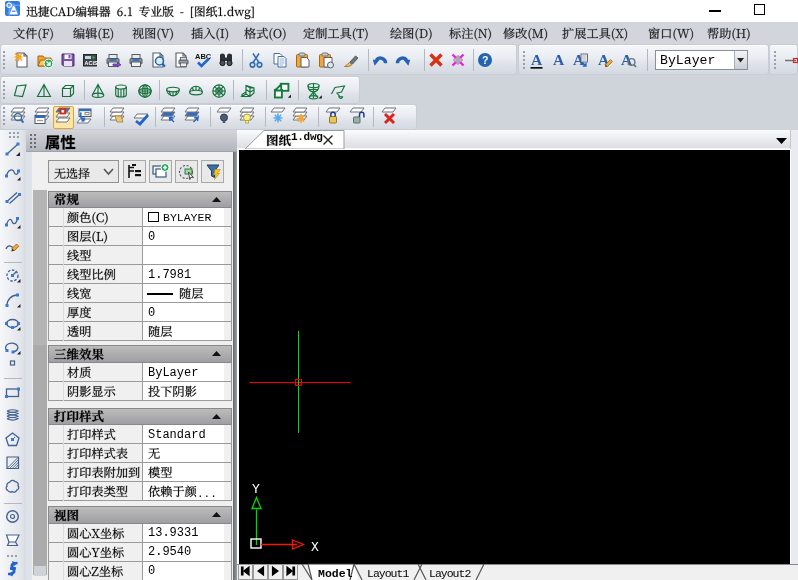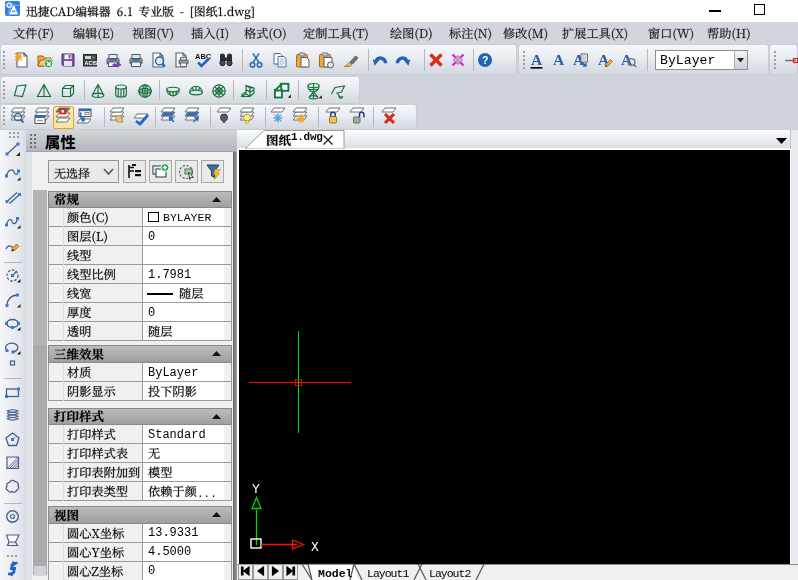--- a/index.html
+++ b/index.html
@@ -737,19 +737,19 @@
 <svg class="t" style="left:67px;top:537.5px" width="60" height="4">
     <path d="M6.8 -4.3 5.7 -4.4C5.6 -2.9 5.6 -1.7 2.7 -0.8L2.9 -0.6C6.2 -1.4 6.3 -2.6 6.4 -4.0C6.6 -4.0 6.7 -4.1 6.8 -4.3ZM6.2 -2.3 6.2 -2.1C7.4 -1.7 8.2 -1.2 8.6 -0.7C9.3 -0.1 10.4 -1.7 6.2 -2.3ZM4.6 -6.0V-6.2H7.6V-5.9H7.7C7.9 -5.9 8.3 -6.1 8.3 -6.1V-7.7C8.5 -7.8 8.7 -7.9 8.8 -8.0L7.9 -8.6L7.5 -8.2H4.6L3.8 -8.6V-5.8H3.9C4.2 -5.8 4.6 -6.0 4.6 -6.0ZM7.6 -7.8V-6.6H4.6V-7.8ZM4.0 -2.2V-4.9H8.0V-2.2H8.1C8.4 -2.2 8.8 -2.4 8.8 -2.5V-4.8C9.0 -4.8 9.1 -4.9 9.2 -5.0L8.3 -5.7L7.9 -5.3H4.1L3.3 -5.6V-1.9H3.4C3.7 -1.9 4.0 -2.1 4.0 -2.2ZM10.0 -9.2V-0.3H2.1V-9.2ZM2.1 0.6V0.1H10.0V0.9H10.1C10.4 0.9 10.8 0.6 10.8 0.6V-9.1C11.0 -9.1 11.2 -9.2 11.3 -9.3L10.3 -10.1L9.9 -9.6H2.2L1.3 -10.0V1.0H1.5C1.8 1.0 2.1 0.8 2.1 0.6Z M17.5 -10.1 17.3 -10.0C18.1 -9.2 19.0 -7.9 19.3 -6.8C20.3 -6.1 20.9 -8.3 17.5 -10.1ZM17.0 -7.9 15.8 -8.0V-0.6C15.8 0.2 16.2 0.4 17.4 0.4H19.1C21.6 0.4 22.1 0.3 22.1 -0.2C22.1 -0.3 22.1 -0.4 21.8 -0.5L21.7 -2.7H21.6C21.4 -1.7 21.2 -0.9 21.1 -0.6C21.0 -0.5 21.0 -0.4 20.8 -0.4C20.5 -0.4 19.9 -0.4 19.2 -0.4H17.4C16.8 -0.4 16.6 -0.5 16.6 -0.8V-7.6C16.9 -7.6 17.0 -7.7 17.0 -7.9ZM21.5 -6.3 21.4 -6.2C22.5 -5.0 22.9 -3.2 23.2 -2.1C24.0 -1.2 24.8 -3.9 21.5 -6.3ZM14.3 -6.5H14.1C14.1 -4.8 13.6 -3.2 12.9 -2.5C12.7 -2.3 12.6 -2.0 12.8 -1.8C13.1 -1.5 13.6 -1.8 13.9 -2.2C14.3 -2.9 14.8 -4.4 14.3 -6.5Z M29.6 -8.5 30.8 -8.4 28.9 -5.1 26.9 -8.4 28.2 -8.5V-8.9H24.7V-8.5L25.8 -8.4L28.2 -4.3L25.7 -0.5L24.6 -0.4V0.0H27.6V-0.4L26.3 -0.5L28.4 -4.0L30.5 -0.5L29.2 -0.4V0.0H32.7V-0.4L31.7 -0.5L29.1 -4.8L31.4 -8.4L32.5 -8.5V-8.9H29.6Z M33.4 0.1 33.5 0.4H44.3C44.5 0.4 44.6 0.4 44.6 0.2C44.2 -0.2 43.5 -0.7 43.5 -0.7L42.9 0.1H39.4V-2.8H43.5C43.7 -2.8 43.8 -2.8 43.8 -3.0C43.4 -3.3 42.7 -3.9 42.7 -3.9L42.1 -3.1H39.4V-9.7C39.7 -9.8 39.8 -9.9 39.9 -10.1L38.6 -10.2V-3.1H34.3L34.4 -2.8H38.6V0.1ZM36.0 -9.2C35.6 -7.0 34.7 -5.2 33.5 -4.0L33.7 -3.9C34.6 -4.5 35.4 -5.4 36.0 -6.6C36.5 -6.1 37.1 -5.3 37.2 -4.7C38.0 -4.2 38.6 -5.8 36.1 -6.9C36.4 -7.4 36.6 -8.0 36.7 -8.6C37.0 -8.6 37.2 -8.7 37.2 -8.8ZM41.6 -9.2C41.3 -7.1 40.6 -5.4 39.6 -4.2L39.8 -4.1C40.5 -4.7 41.2 -5.5 41.7 -6.5C42.3 -5.9 43.2 -5.0 43.4 -4.3C44.3 -3.8 44.8 -5.6 41.8 -6.7C42.0 -7.3 42.2 -8.0 42.4 -8.6C42.6 -8.6 42.8 -8.8 42.8 -8.9Z M51.9 -4.3 50.7 -4.7C50.4 -3.4 49.8 -1.5 48.9 -0.3L49.1 -0.1C50.2 -1.2 51.0 -2.9 51.4 -4.1C51.7 -4.1 51.9 -4.1 51.9 -4.3ZM54.4 -4.6 54.2 -4.5C55.0 -3.4 56.0 -1.7 56.1 -0.4C57.0 0.4 57.7 -2.0 54.4 -4.6ZM55.2 -9.7 54.6 -9.1H50.2L50.3 -8.7H55.8C56.0 -8.7 56.1 -8.8 56.2 -8.9C55.8 -9.3 55.2 -9.7 55.2 -9.7ZM55.8 -6.9 55.2 -6.2H49.6L49.7 -5.8H52.6V-0.3C52.6 -0.1 52.6 -0.0 52.4 -0.0C52.1 -0.0 50.9 -0.1 50.9 -0.1V0.0C51.4 0.1 51.8 0.2 51.9 0.3C52.1 0.5 52.1 0.7 52.2 0.9C53.3 0.8 53.4 0.4 53.4 -0.3V-5.8H56.5C56.7 -5.8 56.8 -5.9 56.8 -6.0C56.4 -6.4 55.8 -6.9 55.8 -6.9ZM49.1 -8.1 48.6 -7.4H48.2V-9.7C48.5 -9.8 48.6 -9.9 48.6 -10.1L47.4 -10.2V-7.4H45.7L45.8 -7.1H47.2C46.9 -5.2 46.3 -3.3 45.4 -1.8L45.6 -1.7C46.4 -2.6 47.0 -3.6 47.4 -4.7V0.9H47.6C47.8 0.9 48.2 0.7 48.2 0.6V-5.6C48.6 -5.1 48.9 -4.4 49.0 -3.8C49.8 -3.2 50.5 -4.8 48.2 -5.9V-7.1H49.8C50.0 -7.1 50.1 -7.1 50.1 -7.2C49.8 -7.6 49.1 -8.1 49.1 -8.1Z" fill="#000" stroke="#000" stroke-width="0.22"></path>
   </svg>
 <div style="position:absolute;left:148px;top:526.0px;font-family:'Liberation Mono',monospace;font-size:12px;color:#000;white-space:pre">13.9331</div>
 <div style="position:absolute;left:48px;top:542.5px;width:184px;height:19.0px;background:#f0f0f0;border-left:1px solid #9a9a9a;border-right:1px solid #9a9a9a;border-bottom:1px solid #9a9a9a"></div>
 <div style="position:absolute;left:142px;top:542.5px;width:82px;height:19.0px;background:#fff;border-left:1px solid #9a9a9a;border-bottom:1px solid #9a9a9a"></div>
 <div style="position:absolute;left:63px;top:542.5px;width:1px;height:19.0px;background:#dcdcdc"></div>
 <svg class="t" style="left:67px;top:556.5px" width="60" height="4">
     <path d="M6.8 -4.3 5.7 -4.4C5.6 -2.9 5.6 -1.7 2.7 -0.8L2.9 -0.6C6.2 -1.4 6.3 -2.6 6.4 -4.0C6.6 -4.0 6.7 -4.1 6.8 -4.3ZM6.2 -2.3 6.2 -2.1C7.4 -1.7 8.2 -1.2 8.6 -0.7C9.3 -0.1 10.4 -1.7 6.2 -2.3ZM4.6 -6.0V-6.2H7.6V-5.9H7.7C7.9 -5.9 8.3 -6.1 8.3 -6.1V-7.7C8.5 -7.8 8.7 -7.9 8.8 -8.0L7.9 -8.6L7.5 -8.2H4.6L3.8 -8.6V-5.8H3.9C4.2 -5.8 4.6 -6.0 4.6 -6.0ZM7.6 -7.8V-6.6H4.6V-7.8ZM4.0 -2.2V-4.9H8.0V-2.2H8.1C8.4 -2.2 8.8 -2.4 8.8 -2.5V-4.8C9.0 -4.8 9.1 -4.9 9.2 -5.0L8.3 -5.7L7.9 -5.3H4.1L3.3 -5.6V-1.9H3.4C3.7 -1.9 4.0 -2.1 4.0 -2.2ZM10.0 -9.2V-0.3H2.1V-9.2ZM2.1 0.6V0.1H10.0V0.9H10.1C10.4 0.9 10.8 0.6 10.8 0.6V-9.1C11.0 -9.1 11.2 -9.2 11.3 -9.3L10.3 -10.1L9.9 -9.6H2.2L1.3 -10.0V1.0H1.5C1.8 1.0 2.1 0.8 2.1 0.6Z M17.5 -10.1 17.3 -10.0C18.1 -9.2 19.0 -7.9 19.3 -6.8C20.3 -6.1 20.9 -8.3 17.5 -10.1ZM17.0 -7.9 15.8 -8.0V-0.6C15.8 0.2 16.2 0.4 17.4 0.4H19.1C21.6 0.4 22.1 0.3 22.1 -0.2C22.1 -0.3 22.1 -0.4 21.8 -0.5L21.7 -2.7H21.6C21.4 -1.7 21.2 -0.9 21.1 -0.6C21.0 -0.5 21.0 -0.4 20.8 -0.4C20.5 -0.4 19.9 -0.4 19.2 -0.4H17.4C16.8 -0.4 16.6 -0.5 16.6 -0.8V-7.6C16.9 -7.6 17.0 -7.7 17.0 -7.9ZM21.5 -6.3 21.4 -6.2C22.5 -5.0 22.9 -3.2 23.2 -2.1C24.0 -1.2 24.8 -3.9 21.5 -6.3ZM14.3 -6.5H14.1C14.1 -4.8 13.6 -3.2 12.9 -2.5C12.7 -2.3 12.6 -2.0 12.8 -1.8C13.1 -1.5 13.6 -1.8 13.9 -2.2C14.3 -2.9 14.8 -4.4 14.3 -6.5Z M29.7 -8.5 31.0 -8.4 28.9 -4.1 26.8 -8.4 28.2 -8.5V-8.9H24.7V-8.5L25.6 -8.4L28.1 -3.5C28.1 -2.0 28.1 -1.4 28.0 -0.5L26.6 -0.4V0.0H30.6V-0.4L29.2 -0.5C29.1 -1.4 29.1 -2.1 29.1 -3.6L31.5 -8.4L32.6 -8.5V-8.9H29.7Z M33.3 0.1 33.4 0.4H44.2C44.3 0.4 44.4 0.4 44.5 0.2C44.0 -0.2 43.3 -0.7 43.3 -0.7L42.7 0.1H39.3V-2.8H43.4C43.5 -2.8 43.7 -2.8 43.7 -3.0C43.3 -3.3 42.6 -3.9 42.6 -3.9L42.0 -3.1H39.3V-9.7C39.6 -9.8 39.7 -9.9 39.7 -10.1L38.5 -10.2V-3.1H34.1L34.2 -2.8H38.5V0.1ZM35.8 -9.2C35.4 -7.0 34.5 -5.2 33.4 -4.0L33.5 -3.9C34.5 -4.5 35.2 -5.4 35.8 -6.6C36.3 -6.1 36.9 -5.3 37.1 -4.7C37.9 -4.2 38.4 -5.8 35.9 -6.9C36.2 -7.4 36.4 -8.0 36.6 -8.6C36.9 -8.6 37.0 -8.7 37.0 -8.8ZM41.4 -9.2C41.1 -7.1 40.4 -5.4 39.4 -4.2L39.6 -4.1C40.4 -4.7 41.0 -5.5 41.5 -6.5C42.2 -5.9 43.0 -5.0 43.3 -4.3C44.2 -3.8 44.6 -5.6 41.6 -6.7C41.8 -7.3 42.1 -8.0 42.2 -8.6C42.5 -8.6 42.6 -8.8 42.7 -8.9Z M51.7 -4.3 50.5 -4.7C50.3 -3.4 49.7 -1.5 48.8 -0.3L48.9 -0.1C50.1 -1.2 50.9 -2.9 51.3 -4.1C51.6 -4.1 51.7 -4.1 51.7 -4.3ZM54.2 -4.6 54.0 -4.5C54.8 -3.4 55.8 -1.7 56.0 -0.4C56.9 0.4 57.5 -2.0 54.2 -4.6ZM55.0 -9.7 54.5 -9.1H50.1L50.2 -8.7H55.7C55.9 -8.7 56.0 -8.8 56.0 -8.9C55.6 -9.3 55.0 -9.7 55.0 -9.7ZM55.6 -6.9 55.1 -6.2H49.4L49.5 -5.8H52.5V-0.3C52.5 -0.1 52.4 -0.0 52.2 -0.0C51.9 -0.0 50.8 -0.1 50.8 -0.1V0.0C51.3 0.1 51.6 0.2 51.8 0.3C51.9 0.5 52.0 0.7 52.0 0.9C53.1 0.8 53.2 0.4 53.2 -0.3V-5.8H56.4C56.5 -5.8 56.6 -5.9 56.7 -6.0C56.3 -6.4 55.6 -6.9 55.6 -6.9ZM49.0 -8.1 48.4 -7.4H48.0V-9.7C48.3 -9.8 48.4 -9.9 48.5 -10.1L47.3 -10.2V-7.4H45.5L45.6 -7.1H47.0C46.7 -5.2 46.2 -3.3 45.3 -1.8L45.4 -1.7C46.2 -2.6 46.8 -3.6 47.3 -4.7V0.9H47.4C47.7 0.9 48.0 0.7 48.0 0.6V-5.6C48.4 -5.1 48.8 -4.4 48.9 -3.8C49.6 -3.2 50.4 -4.8 48.0 -5.9V-7.1H49.7C49.8 -7.1 49.9 -7.1 50.0 -7.2C49.6 -7.6 49.0 -8.1 49.0 -8.1Z" fill="#000" stroke="#000" stroke-width="0.22"></path>
   </svg>
-<div style="position:absolute;left:148px;top:545.0px;font-family:'Liberation Mono',monospace;font-size:12px;color:#000;white-space:pre">4.5000</div>
+<div style="position:absolute;left:148px;top:545.0px;font-family:'Liberation Mono',monospace;font-size:12px;color:#000;white-space:pre">2.9540</div>
 <div style="position:absolute;left:48px;top:561.5px;width:184px;height:19.0px;background:#f0f0f0;border-left:1px solid #9a9a9a;border-right:1px solid #9a9a9a;border-bottom:1px solid #9a9a9a"></div>
 <div style="position:absolute;left:142px;top:561.5px;width:82px;height:19.0px;background:#fff;border-left:1px solid #9a9a9a;border-bottom:1px solid #9a9a9a"></div>
 <div style="position:absolute;left:63px;top:561.5px;width:1px;height:19.0px;background:#dcdcdc"></div>
 <svg class="t" style="left:67px;top:575.5px" width="59" height="4">
     <path d="M6.8 -4.3 5.7 -4.4C5.6 -2.9 5.6 -1.7 2.7 -0.8L2.9 -0.6C6.2 -1.4 6.3 -2.6 6.4 -4.0C6.6 -4.0 6.7 -4.1 6.8 -4.3ZM6.2 -2.3 6.2 -2.1C7.4 -1.7 8.2 -1.2 8.6 -0.7C9.3 -0.1 10.4 -1.7 6.2 -2.3ZM4.6 -6.0V-6.2H7.6V-5.9H7.7C7.9 -5.9 8.3 -6.1 8.3 -6.1V-7.7C8.5 -7.8 8.7 -7.9 8.8 -8.0L7.9 -8.6L7.5 -8.2H4.6L3.8 -8.6V-5.8H3.9C4.2 -5.8 4.6 -6.0 4.6 -6.0ZM7.6 -7.8V-6.6H4.6V-7.8ZM4.0 -2.2V-4.9H8.0V-2.2H8.1C8.4 -2.2 8.8 -2.4 8.8 -2.5V-4.8C9.0 -4.8 9.1 -4.9 9.2 -5.0L8.3 -5.7L7.9 -5.3H4.1L3.3 -5.6V-1.9H3.4C3.7 -1.9 4.0 -2.1 4.0 -2.2ZM10.0 -9.2V-0.3H2.1V-9.2ZM2.1 0.6V0.1H10.0V0.9H10.1C10.4 0.9 10.8 0.6 10.8 0.6V-9.1C11.0 -9.1 11.2 -9.2 11.3 -9.3L10.3 -10.1L9.9 -9.6H2.2L1.3 -10.0V1.0H1.5C1.8 1.0 2.1 0.8 2.1 0.6Z M17.5 -10.1 17.3 -10.0C18.1 -9.2 19.0 -7.9 19.3 -6.8C20.3 -6.1 20.9 -8.3 17.5 -10.1ZM17.0 -7.9 15.8 -8.0V-0.6C15.8 0.2 16.2 0.4 17.4 0.4H19.1C21.6 0.4 22.1 0.3 22.1 -0.2C22.1 -0.3 22.1 -0.4 21.8 -0.5L21.7 -2.7H21.6C21.4 -1.7 21.2 -0.9 21.1 -0.6C21.0 -0.5 21.0 -0.4 20.8 -0.4C20.5 -0.4 19.9 -0.4 19.2 -0.4H17.4C16.8 -0.4 16.6 -0.5 16.6 -0.8V-7.6C16.9 -7.6 17.0 -7.7 17.0 -7.9ZM21.5 -6.3 21.4 -6.2C22.5 -5.0 22.9 -3.2 23.2 -2.1C24.0 -1.2 24.8 -3.9 21.5 -6.3ZM14.3 -6.5H14.1C14.1 -4.8 13.6 -3.2 12.9 -2.5C12.7 -2.3 12.6 -2.0 12.8 -1.8C13.1 -1.5 13.6 -1.8 13.9 -2.2C14.3 -2.9 14.8 -4.4 14.3 -6.5Z M24.7 0.0H31.3L31.4 -2.4H30.9L30.5 -0.4H25.9L31.2 -8.5V-8.9H25.0L24.9 -6.6H25.4L25.8 -8.5H30.0L24.7 -0.4Z M32.3 0.1 32.4 0.4H43.2C43.3 0.4 43.4 0.4 43.5 0.2C43.0 -0.2 42.3 -0.7 42.3 -0.7L41.7 0.1H38.3V-2.8H42.4C42.5 -2.8 42.7 -2.8 42.7 -3.0C42.3 -3.3 41.6 -3.9 41.6 -3.9L41.0 -3.1H38.3V-9.7C38.6 -9.8 38.7 -9.9 38.7 -10.1L37.5 -10.2V-3.1H33.1L33.2 -2.8H37.5V0.1ZM34.8 -9.2C34.4 -7.0 33.5 -5.2 32.4 -4.0L32.5 -3.9C33.5 -4.5 34.2 -5.4 34.8 -6.6C35.3 -6.1 35.9 -5.3 36.1 -4.7C36.9 -4.2 37.4 -5.8 34.9 -6.9C35.2 -7.4 35.4 -8.0 35.6 -8.6C35.9 -8.6 36.0 -8.7 36.0 -8.8ZM40.4 -9.2C40.1 -7.1 39.4 -5.4 38.4 -4.2L38.6 -4.1C39.4 -4.7 40.0 -5.5 40.5 -6.5C41.2 -5.9 42.0 -5.0 42.3 -4.3C43.2 -3.8 43.6 -5.6 40.6 -6.7C40.8 -7.3 41.1 -8.0 41.2 -8.6C41.5 -8.6 41.6 -8.8 41.7 -8.9Z M50.7 -4.3 49.5 -4.7C49.3 -3.4 48.7 -1.5 47.8 -0.3L47.9 -0.1C49.1 -1.2 49.9 -2.9 50.3 -4.1C50.6 -4.1 50.7 -4.1 50.7 -4.3ZM53.2 -4.6 53.0 -4.5C53.8 -3.4 54.8 -1.7 55.0 -0.4C55.9 0.4 56.5 -2.0 53.2 -4.6ZM54.0 -9.7 53.5 -9.1H49.1L49.2 -8.7H54.7C54.9 -8.7 55.0 -8.8 55.0 -8.9C54.6 -9.3 54.0 -9.7 54.0 -9.7ZM54.6 -6.9 54.1 -6.2H48.4L48.5 -5.8H51.5V-0.3C51.5 -0.1 51.4 -0.0 51.2 -0.0C50.9 -0.0 49.8 -0.1 49.8 -0.1V0.0C50.3 0.1 50.6 0.2 50.8 0.3C50.9 0.5 51.0 0.7 51.0 0.9C52.1 0.8 52.2 0.4 52.2 -0.3V-5.8H55.4C55.5 -5.8 55.6 -5.9 55.7 -6.0C55.3 -6.4 54.6 -6.9 54.6 -6.9ZM48.0 -8.1 47.4 -7.4H47.0V-9.7C47.3 -9.8 47.4 -9.9 47.5 -10.1L46.3 -10.2V-7.4H44.5L44.6 -7.1H46.0C45.7 -5.2 45.2 -3.3 44.3 -1.8L44.4 -1.7C45.2 -2.6 45.8 -3.6 46.3 -4.7V0.9H46.4C46.7 0.9 47.0 0.7 47.0 0.6V-5.6C47.4 -5.1 47.8 -4.4 47.9 -3.8C48.6 -3.2 49.4 -4.8 47.0 -5.9V-7.1H48.7C48.8 -7.1 48.9 -7.1 49.0 -7.2C48.6 -7.6 48.0 -8.1 48.0 -8.1Z" fill="#000" stroke="#000" stroke-width="0.22"></path>
   </svg>
 <div style="position:absolute;left:148px;top:564.0px;font-family:'Liberation Mono',monospace;font-size:12px;color:#000;white-space:pre">0</div>
 </body></html>

